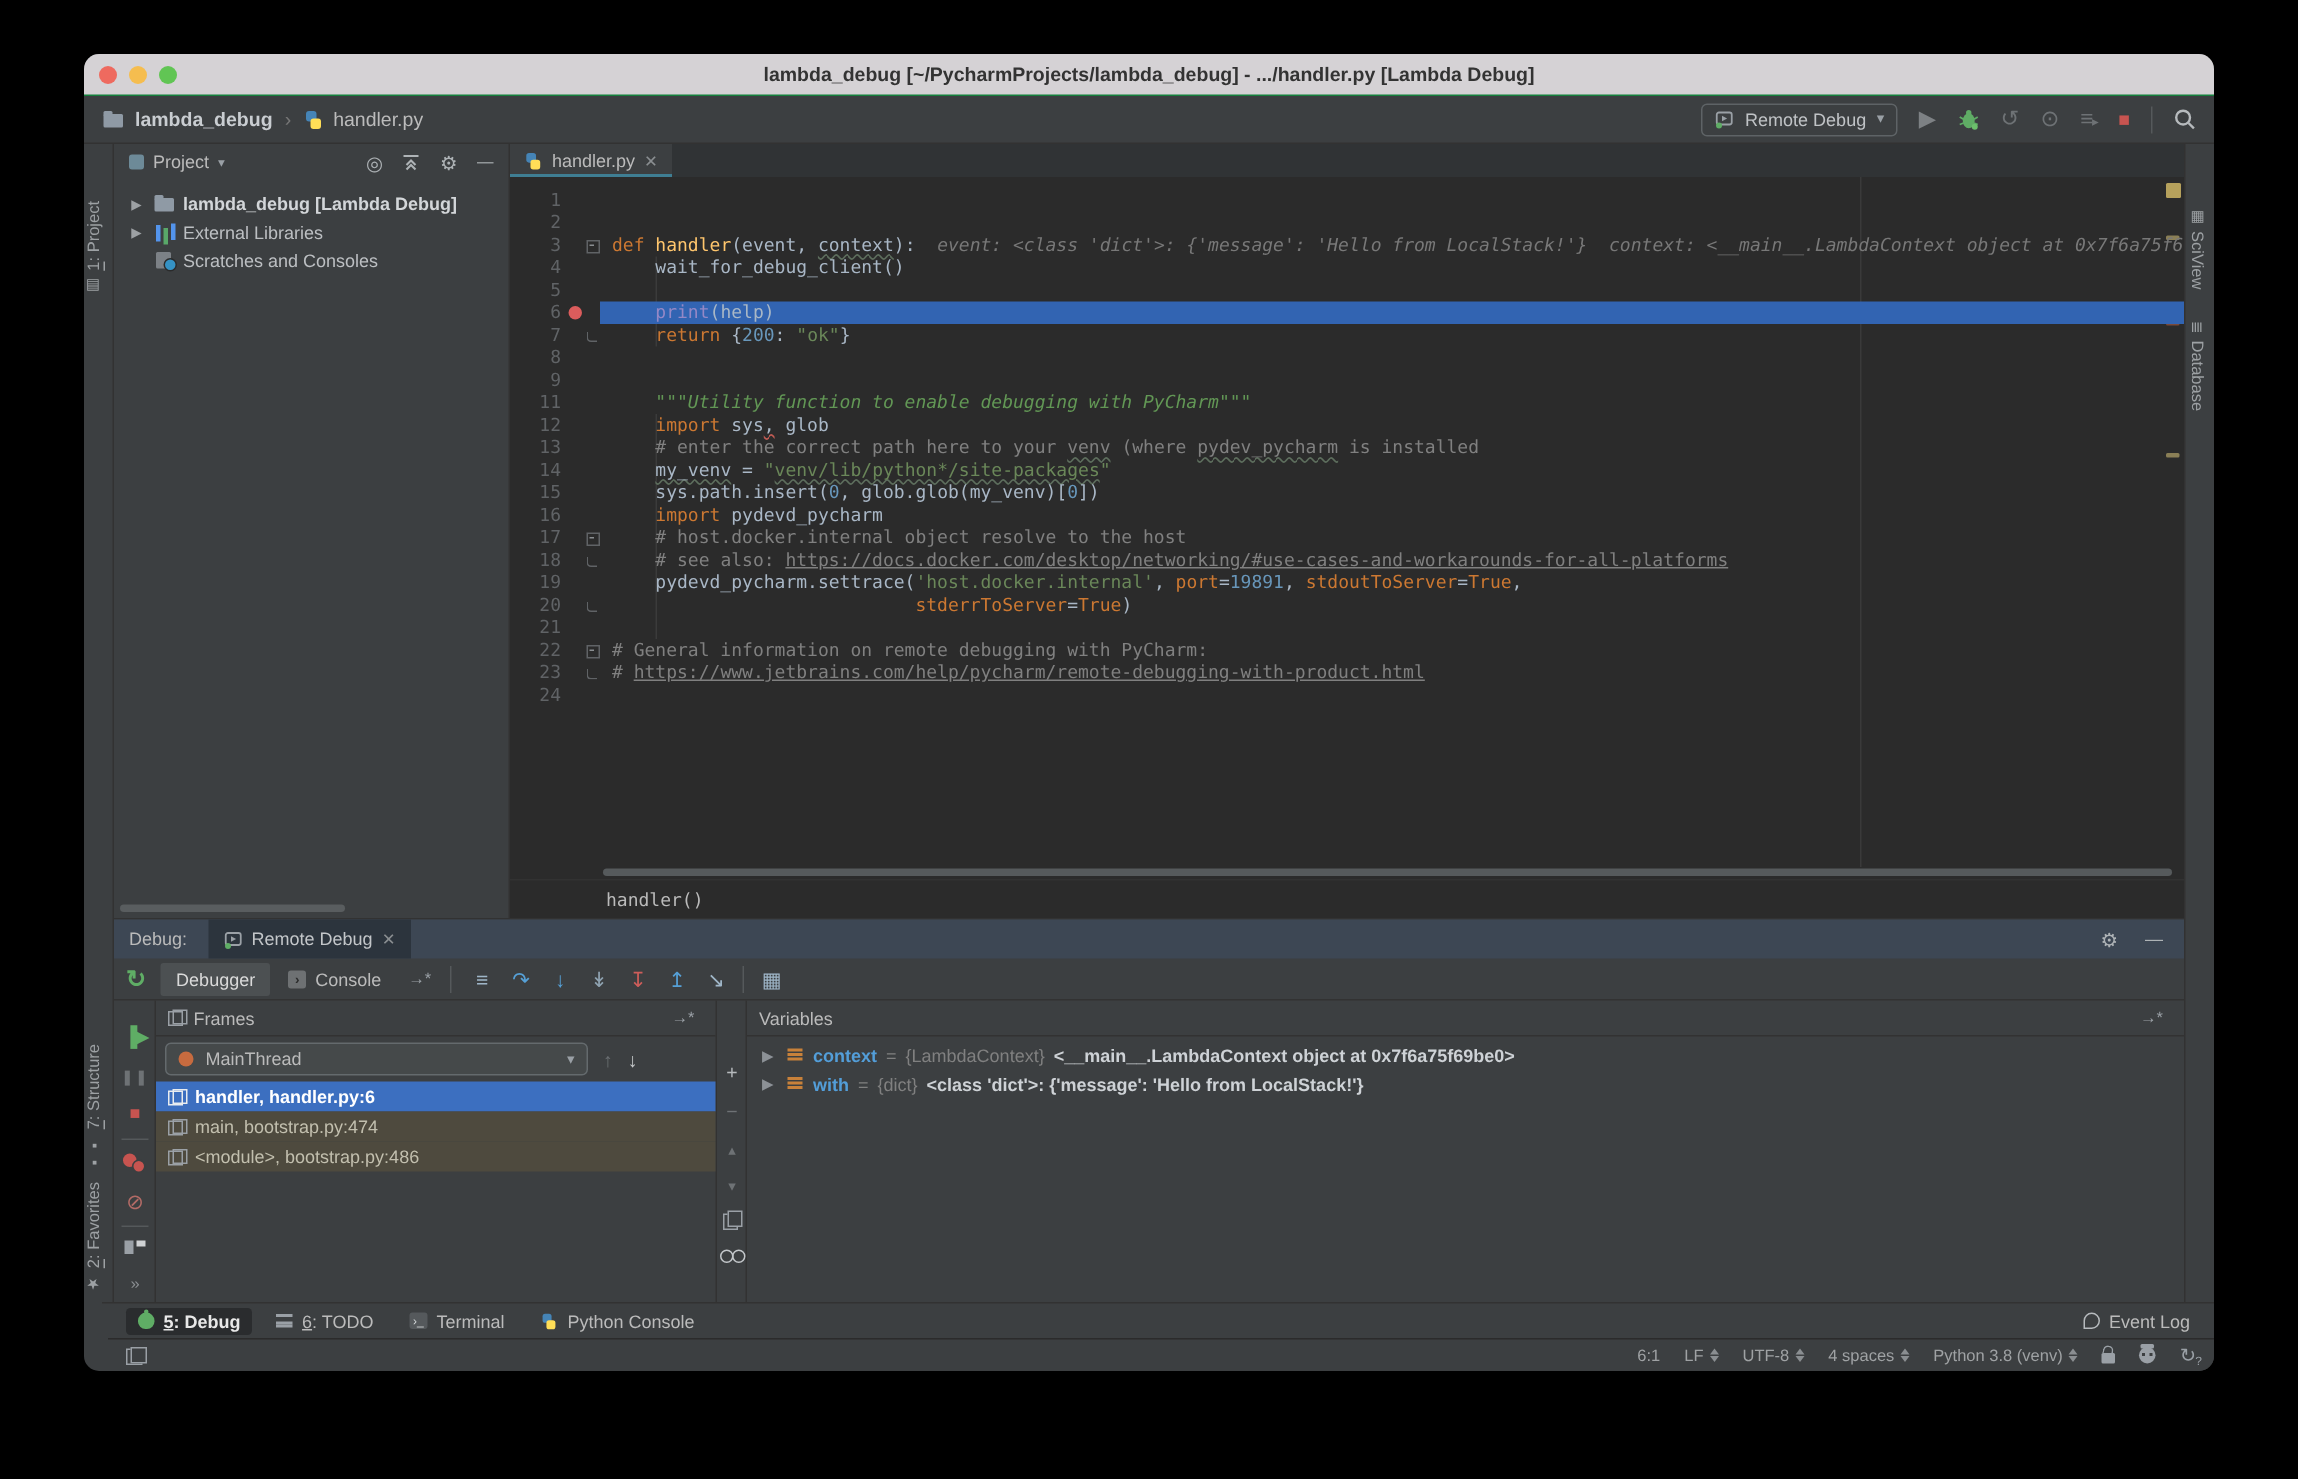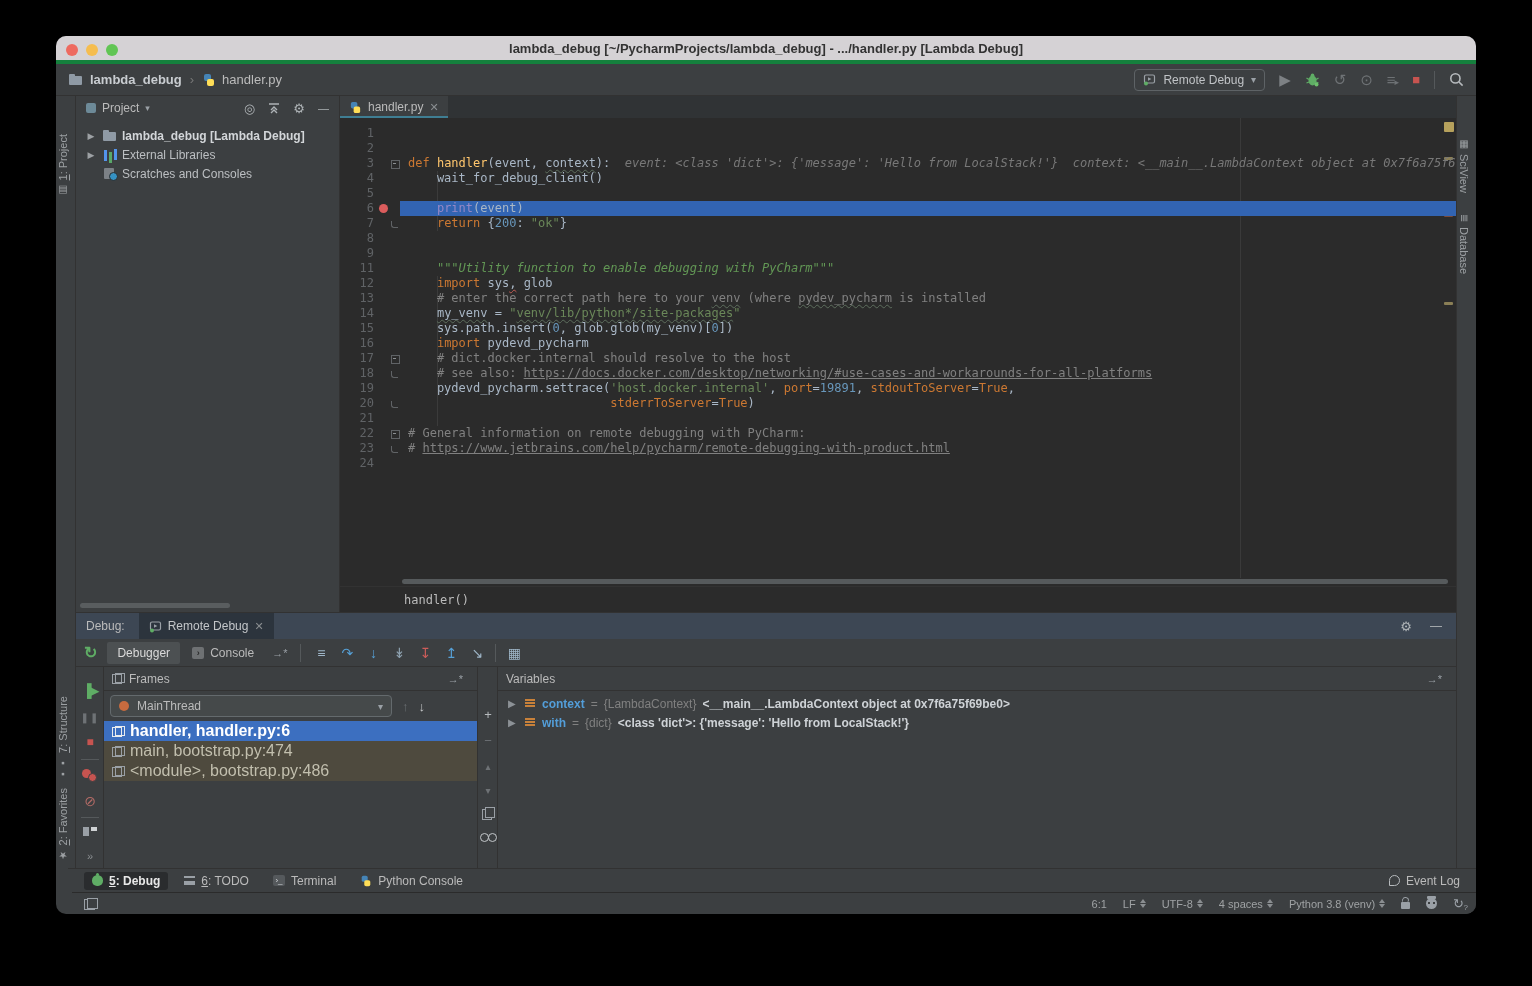--- a/index.html
+++ b/index.html
@@ -4,21 +4,21 @@
 <style>
   * { box-sizing: border-box; margin:0; padding:0; }
   html,body { width:1532px; height:986px; background:#000; overflow:hidden;
               font-family:"Liberation Sans",sans-serif; }
   .window { position:absolute; left:56px; top:36px; width:1420px; height:878px;
             border-radius:10px; overflow:hidden; background:#3c3f41;
             box-shadow:0 18px 60px rgba(0,0,0,.7); }
 
   
   .titlebar { position:absolute; left:0; top:0; right:0; height:28px; background:#d5d2d5;
-              border-bottom:4px solid #15803d; display:flex; align-items:center; }
+              border-bottom:1px solid #15803d; display:flex; align-items:center; }
   .lights { position:absolute; left:10px; top:8px; display:flex; gap:8px; }
   .light { width:12px; height:12px; border-radius:50%; }
   .title { flex:1; text-align:center; font-size:13px; font-weight:bold; color:#333; }
 
   
   .toolbar { position:absolute; left:0; top:28px; right:0; height:32px; background:#3c3f41;
              border-bottom:1px solid #323232; display:flex; align-items:center;
              padding:0 12px; color:#bbb; font-size:13px; }
   .crumb { display:flex; align-items:center; gap:6px; }
   .crumb b { font-weight:bold; color:#c9cdd1; }
@@ -135,21 +135,21 @@
   .panelhead .pin { margin-left:auto; }
   .frico { width:11px; height:11px; position:relative; flex:none; }
   .frico::before { content:""; position:absolute; left:0; bottom:0; width:8px; height:8px; border:1px solid #9aa0a6; }
   .frico::after { content:""; position:absolute; left:3px; top:0; width:8px; height:8px; border:1px solid #9aa0a6; }
   .threadrow { height:30px; display:flex; align-items:center; padding:0 6px; gap:10px; }
   .threadbox { width:282px; height:22px; background:#45494a; border:1px solid #646a6d; border-radius:4px;
                display:flex; align-items:center; gap:8px; padding:0 8px; color:#bbb; font-size:12px; }
   .tdot { width:10px; height:10px; border-radius:50%; background:#c76b3f; }
   .threadbox .car { margin-left:auto; color:#9aa0a6; font-size:10px; }
   .arr { font-size:13px; }
-  .framelist { font-size:16px; }
+  .framelist { font-size:12px; }
   .frow { height:20px; display:flex; align-items:center; gap:7px; padding-left:8px; color:#c2bfae; background:#4e4a3e; }
   .frow.sel { background:#3c6fc0; color:#fff; font-weight:bold; }
   .frow.sel .frico::before, .frow.sel .frico::after { border-color:#e8ecef; }
 
   .watchstripe { position:absolute; left:402px; top:0; width:20px; bottom:0; border-right:1px solid #323232; }
   .wico { position:absolute; left:0; width:20px; text-align:center; color:#b6babd; font-size:13px; }
   .cpico { position:relative; height:12px; }
   .cpico::before { content:""; position:absolute; left:4px; top:2px; width:8px; height:9px; border:1px solid #9aa0a6; }
   .cpico::after { content:""; position:absolute; left:7px; top:0; width:8px; height:9px; border:1px solid #9aa0a6; background:#3c3f41; }
   .glass { position:relative; height:16px; width:20px; background:#4d5355; border-radius:3px; }
@@ -334,31 +334,31 @@
               <div class="inspsq"></div>
               <div class="emark" style="top:39px;background:#8a7f56"></div>
               <div class="emark" style="top:96px;background:#7a4a3a"></div>
               <div class="emark" style="top:184px;background:#8a7f56"></div>
             </div>
           <div class="line"><span class="lnum">1</span><span class="lmark"></span><span class="lfold"></span><span class="ct"></span></div>
               <div class="line"><span class="lnum">2</span><span class="lmark"></span><span class="lfold"></span><span class="ct"></span></div>
               <div class="line"><span class="lnum">3</span><span class="lmark"></span><span class="lfold fm-s"></span><span class="ct"><span class="seg s-kw">def </span><span class="seg s-fn">handler</span><span class="seg s-txt">(event, </span><span class="seg s-txt s-sq">context</span><span class="seg s-txt">):</span><span class="seg s-txt">  </span><span class="seg s-hint">event: &lt;class 'dict'&gt;: {'message': 'Hello from LocalStack!'}  context: &lt;__main__.LambdaContext object at 0x7f6a75f69be0&gt;</span></span></div>
               <div class="line"><span class="lnum">4</span><span class="lmark"></span><span class="lfold"></span><span class="ct"><span class="seg s-txt">    wait_for_debug_client()</span></span></div>
               <div class="line"><span class="lnum">5</span><span class="lmark"></span><span class="lfold"></span><span class="ct"></span></div>
-              <div class="line cur"><span class="lnum">6</span><span class="lmark"><span class="bpdot"></span></span><span class="lfold"></span><span class="ct"><span class="seg s-txt">    </span><span class="seg s-builtin">print</span><span class="seg s-txt">(event)</span></span></div>
+              <div class="line cur"><span class="lnum">6</span><span class="lmark"><span class="bpdot"></span></span><span class="lfold"></span><span class="ct"><span class="seg s-txt">    </span><span class="seg s-builtin">print</span><span class="seg s-txt">(help)</span></span></div>
               <div class="line"><span class="lnum">7</span><span class="lmark"></span><span class="lfold fm-e"></span><span class="ct"><span class="seg s-txt">    </span><span class="seg s-kw">return</span><span class="seg s-txt"> {</span><span class="seg s-num">200</span><span class="seg s-txt">: </span><span class="seg s-str">"ok"</span><span class="seg s-txt">}</span></span></div>
               <div class="line"><span class="lnum">8</span><span class="lmark"></span><span class="lfold"></span><span class="ct"></span></div>
               <div class="line"><span class="lnum">9</span><span class="lmark"></span><span class="lfold"></span><span class="ct"></span></div>
               <div class="line"><span class="lnum">11</span><span class="lmark"></span><span class="lfold"></span><span class="ct"><span class="seg s-txt">    </span><span class="seg s-doc">"""Utility function to enable debugging with PyCharm"""</span></span></div>
               <div class="line"><span class="lnum">12</span><span class="lmark"></span><span class="lfold"></span><span class="ct"><span class="seg s-txt">    </span><span class="seg s-kw">import</span><span class="seg s-txt"> sys</span><span class="seg s-txt s-sqr">,</span><span class="seg s-txt"> glob</span></span></div>
               <div class="line"><span class="lnum">13</span><span class="lmark"></span><span class="lfold"></span><span class="ct"><span class="seg s-txt">    </span><span class="seg s-com"># enter the correct path here to your </span><span class="seg s-com s-sq">venv</span><span class="seg s-com"> (where </span><span class="seg s-com s-sq">pydev_pycharm</span><span class="seg s-com"> is installed</span></span></div>
               <div class="line"><span class="lnum">14</span><span class="lmark"></span><span class="lfold"></span><span class="ct"><span class="seg s-txt">    </span><span class="seg s-txt s-sq">my_venv</span><span class="seg s-txt"> = </span><span class="seg s-str">"</span><span class="seg s-str s-sq">venv/lib/python*/site-packages</span><span class="seg s-str">"</span></span></div>
               <div class="line"><span class="lnum">15</span><span class="lmark"></span><span class="lfold"></span><span class="ct"><span class="seg s-txt">    sys.path.insert(</span><span class="seg s-num">0</span><span class="seg s-txt">, glob.glob(my_venv)[</span><span class="seg s-num">0</span><span class="seg s-txt">])</span></span></div>
               <div class="line"><span class="lnum">16</span><span class="lmark"></span><span class="lfold"></span><span class="ct"><span class="seg s-txt">    </span><span class="seg s-kw">import</span><span class="seg s-txt"> pydevd_pycharm</span></span></div>
-              <div class="line"><span class="lnum">17</span><span class="lmark"></span><span class="lfold fm-s"></span><span class="ct"><span class="seg s-txt">    </span><span class="seg s-com"># dict.docker.internal should resolve to the host</span></span></div>
+              <div class="line"><span class="lnum">17</span><span class="lmark"></span><span class="lfold fm-s"></span><span class="ct"><span class="seg s-txt">    </span><span class="seg s-com"># host.docker.internal object resolve to the host</span></span></div>
               <div class="line"><span class="lnum">18</span><span class="lmark"></span><span class="lfold fm-e"></span><span class="ct"><span class="seg s-txt">    </span><span class="seg s-com"># see also: </span><span class="seg s-link">https://docs.docker.com/desktop/networking/#use-cases-and-workarounds-for-all-platforms</span></span></div>
               <div class="line"><span class="lnum">19</span><span class="lmark"></span><span class="lfold"></span><span class="ct"><span class="seg s-txt">    pydevd_pycharm.settrace(</span><span class="seg s-str">'host.docker.internal'</span><span class="seg s-txt">, </span><span class="seg s-kwarg">port</span><span class="seg s-txt">=</span><span class="seg s-num">19891</span><span class="seg s-txt">, </span><span class="seg s-kwarg">stdoutToServer</span><span class="seg s-txt">=</span><span class="seg s-kw">True</span><span class="seg s-txt">,</span></span></div>
               <div class="line"><span class="lnum">20</span><span class="lmark"></span><span class="lfold fm-e"></span><span class="ct"><span class="seg s-txt">                            </span><span class="seg s-kwarg">stderrToServer</span><span class="seg s-txt">=</span><span class="seg s-kw">True</span><span class="seg s-txt">)</span></span></div>
               <div class="line"><span class="lnum">21</span><span class="lmark"></span><span class="lfold"></span><span class="ct"></span></div>
               <div class="line"><span class="lnum">22</span><span class="lmark"></span><span class="lfold fm-s"></span><span class="ct"><span class="seg s-com"># General information on remote debugging with PyCharm:</span></span></div>
               <div class="line"><span class="lnum">23</span><span class="lmark"></span><span class="lfold fm-e"></span><span class="ct"><span class="seg s-com"># </span><span class="seg s-link">https://www.jetbrains.com/help/pycharm/remote-debugging-with-product.html</span></span></div>
               <div class="line"><span class="lnum">24</span><span class="lmark"></span><span class="lfold"></span><span class="ct"></span></div>
             </div>
           <div class="hscroll">
               <div class="hthumb"></div>

